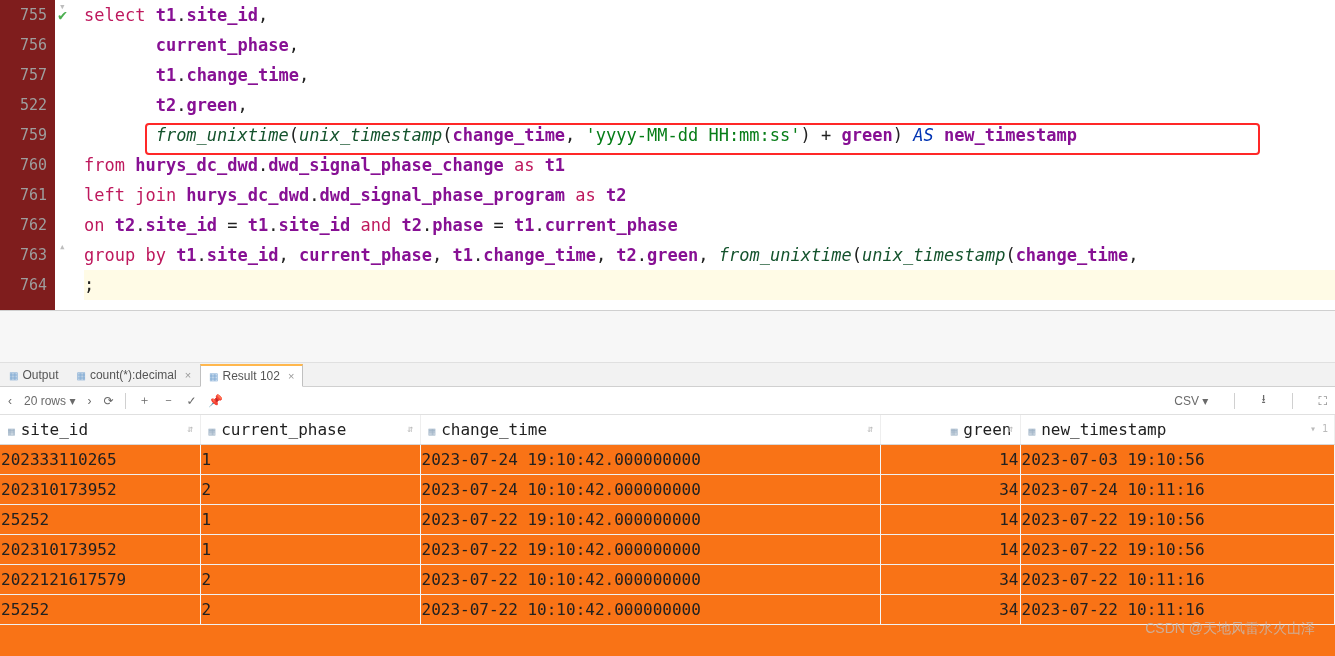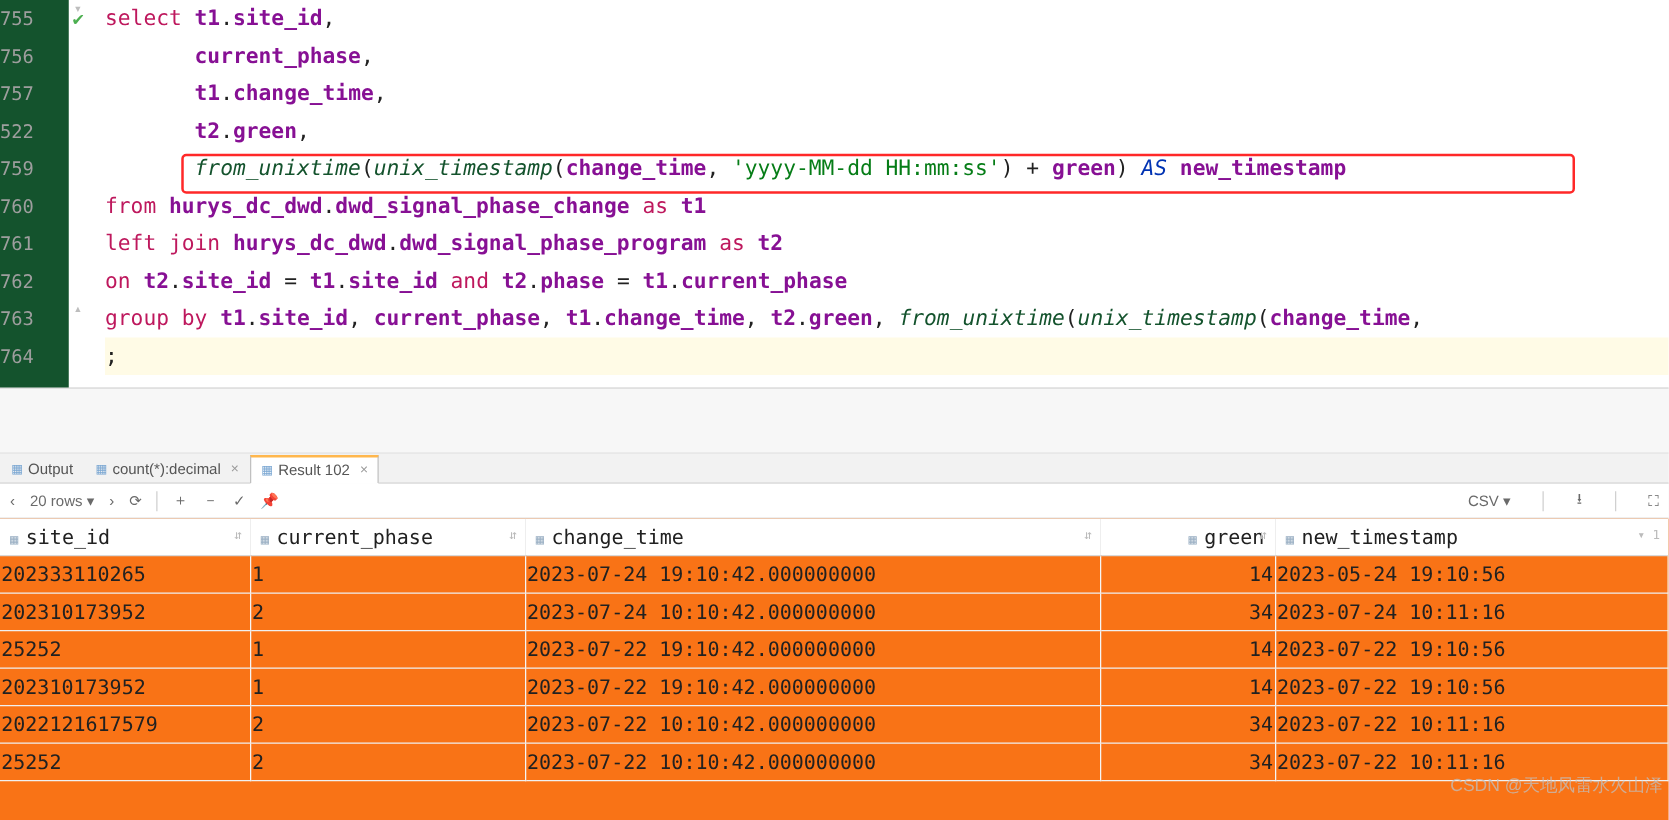--- a/index.html
+++ b/index.html
@@ -16,23 +16,23 @@
 
 
 .editor {
   display: flex;
   height: 310px;
   width: 100%;
   background: #ffffff;
 }
 .gutter {
   width: 55px;
-  background: #14532d;
+  background: #7f1d1d;
   color: #9e9e9e;
-  text-align: left;
+  text-align: right;
   padding-right: 8px;
   font-family: "Consolas", monospace;
   font-size: 15px;
   line-height: 30px;
   user-select: none;
 }
 .gutter-line { position: relative; }
 .gutter-line .check {
   position: absolute;
   right: -20px;
@@ -157,21 +157,21 @@
   border-right: 1px solid #f5f5f5;
   padding: 5px 1px;
 }
 .grid td.num { text-align: right; }
 .grid th.num-h { text-align: right; }
 
 
 .watermark {
   position: absolute;
   bottom: 18px;
-  right: 5px;
+  right: 20px;
   color: #c0c0c0;
   font-family: "Segoe UI", Arial, sans-serif;
   font-size: 14px;
   opacity: 0.75;
   pointer-events: none;
 }
 </style>
 </head>
 <body>
 
@@ -265,21 +265,21 @@
             <th class="num-h" style="width: 140px;"><span class="hicon">▦</span><span>green</span><span class="sort">⇵</span></th>
             <th><span class="hicon">▦</span><span>new_timestamp</span><span class="sort">▾ 1</span></th>
           </tr>
         </thead>
       <tbody id="gridbody">
           <tr>
             <td>202333110265</td>
             <td>1</td>
             <td>2023-07-24 19:10:42.000000000</td>
             <td class="num">14</td>
-            <td>2023-05-24 19:10:56</td>
+            <td>2023-07-03 19:10:56</td>
           </tr>
           <tr>
             <td>202310173952</td>
             <td>2</td>
             <td>2023-07-24 10:10:42.000000000</td>
             <td class="num">34</td>
             <td>2023-07-24 10:11:16</td>
           </tr>
           <tr>
             <td>25252</td>

